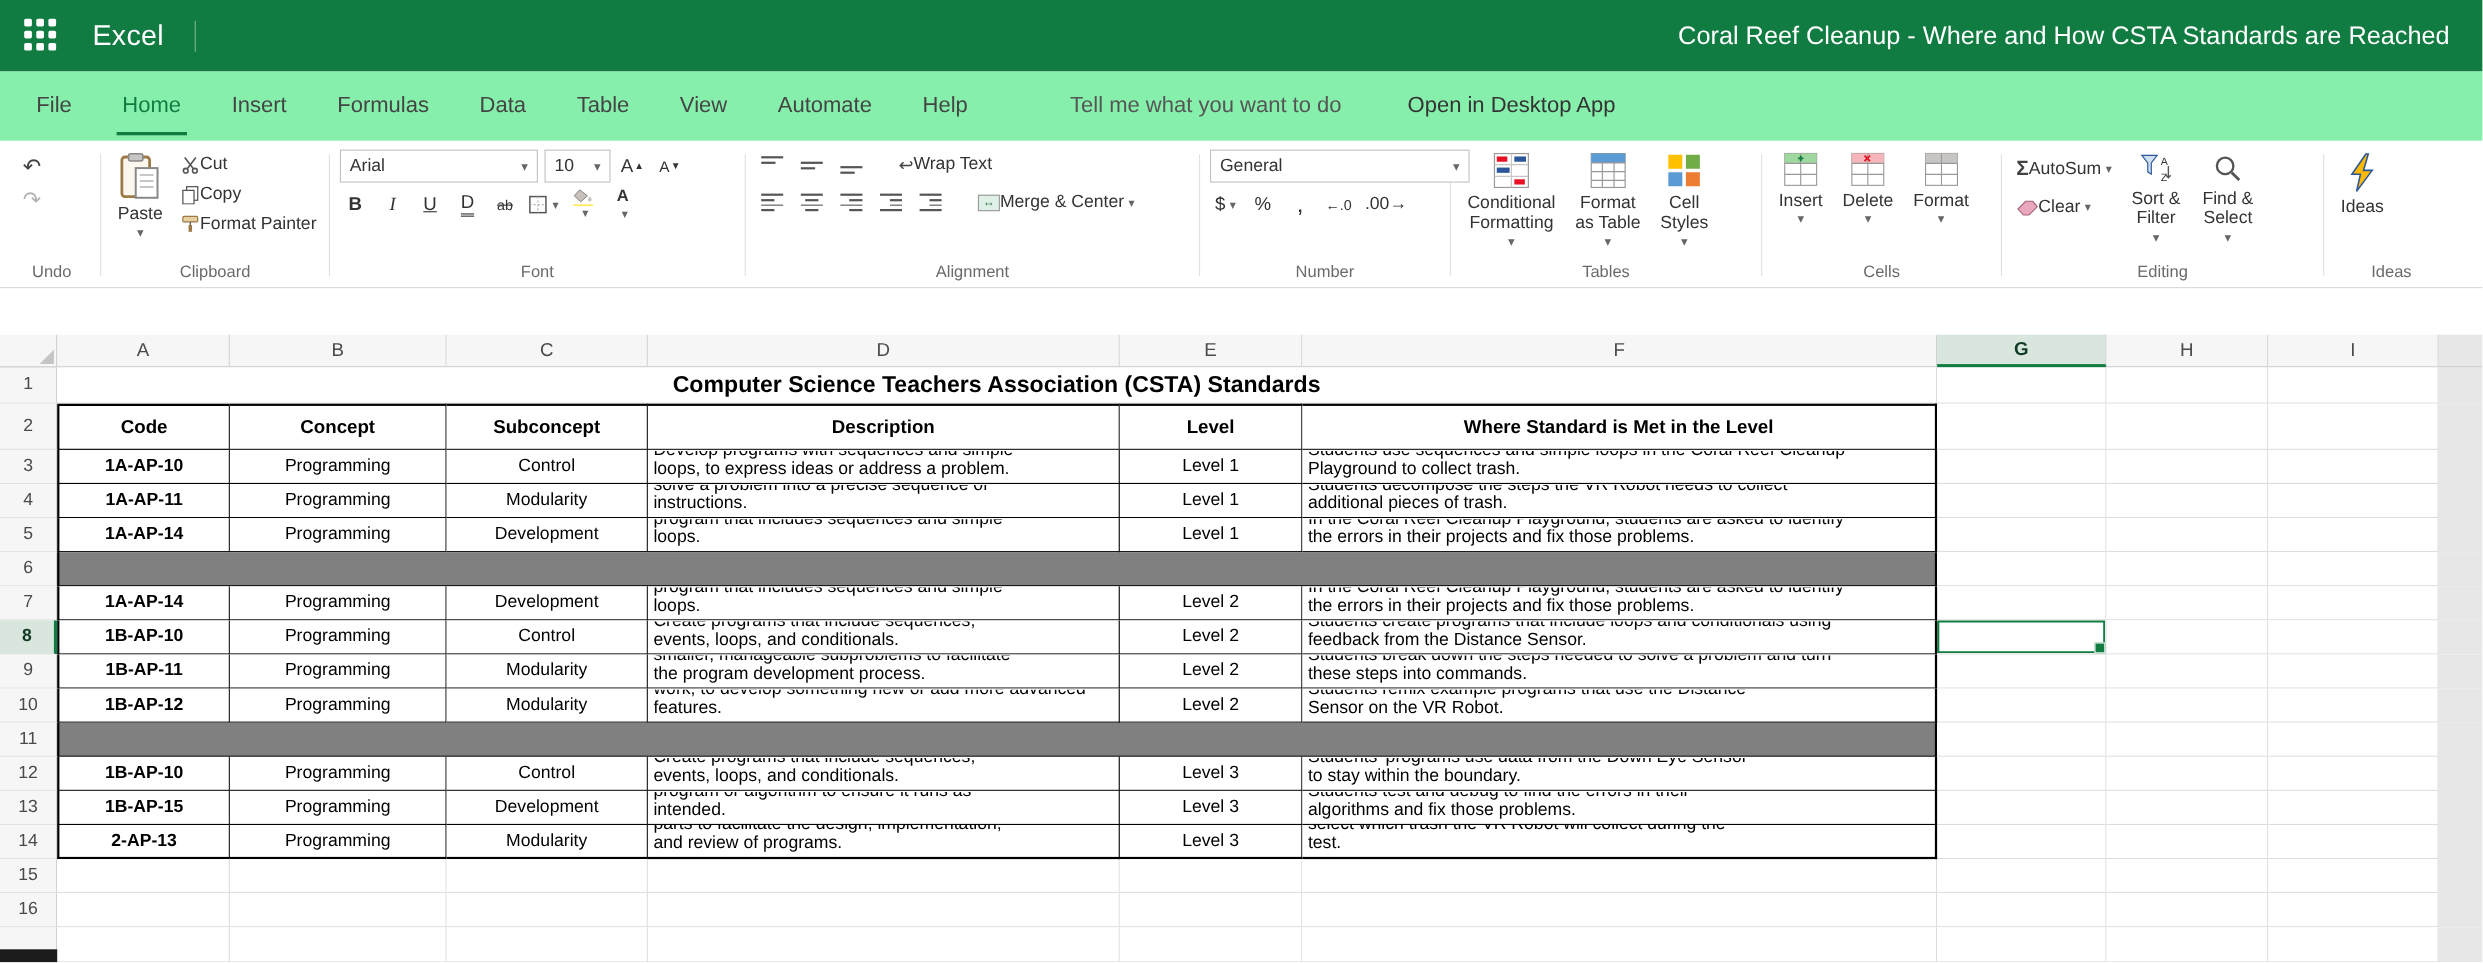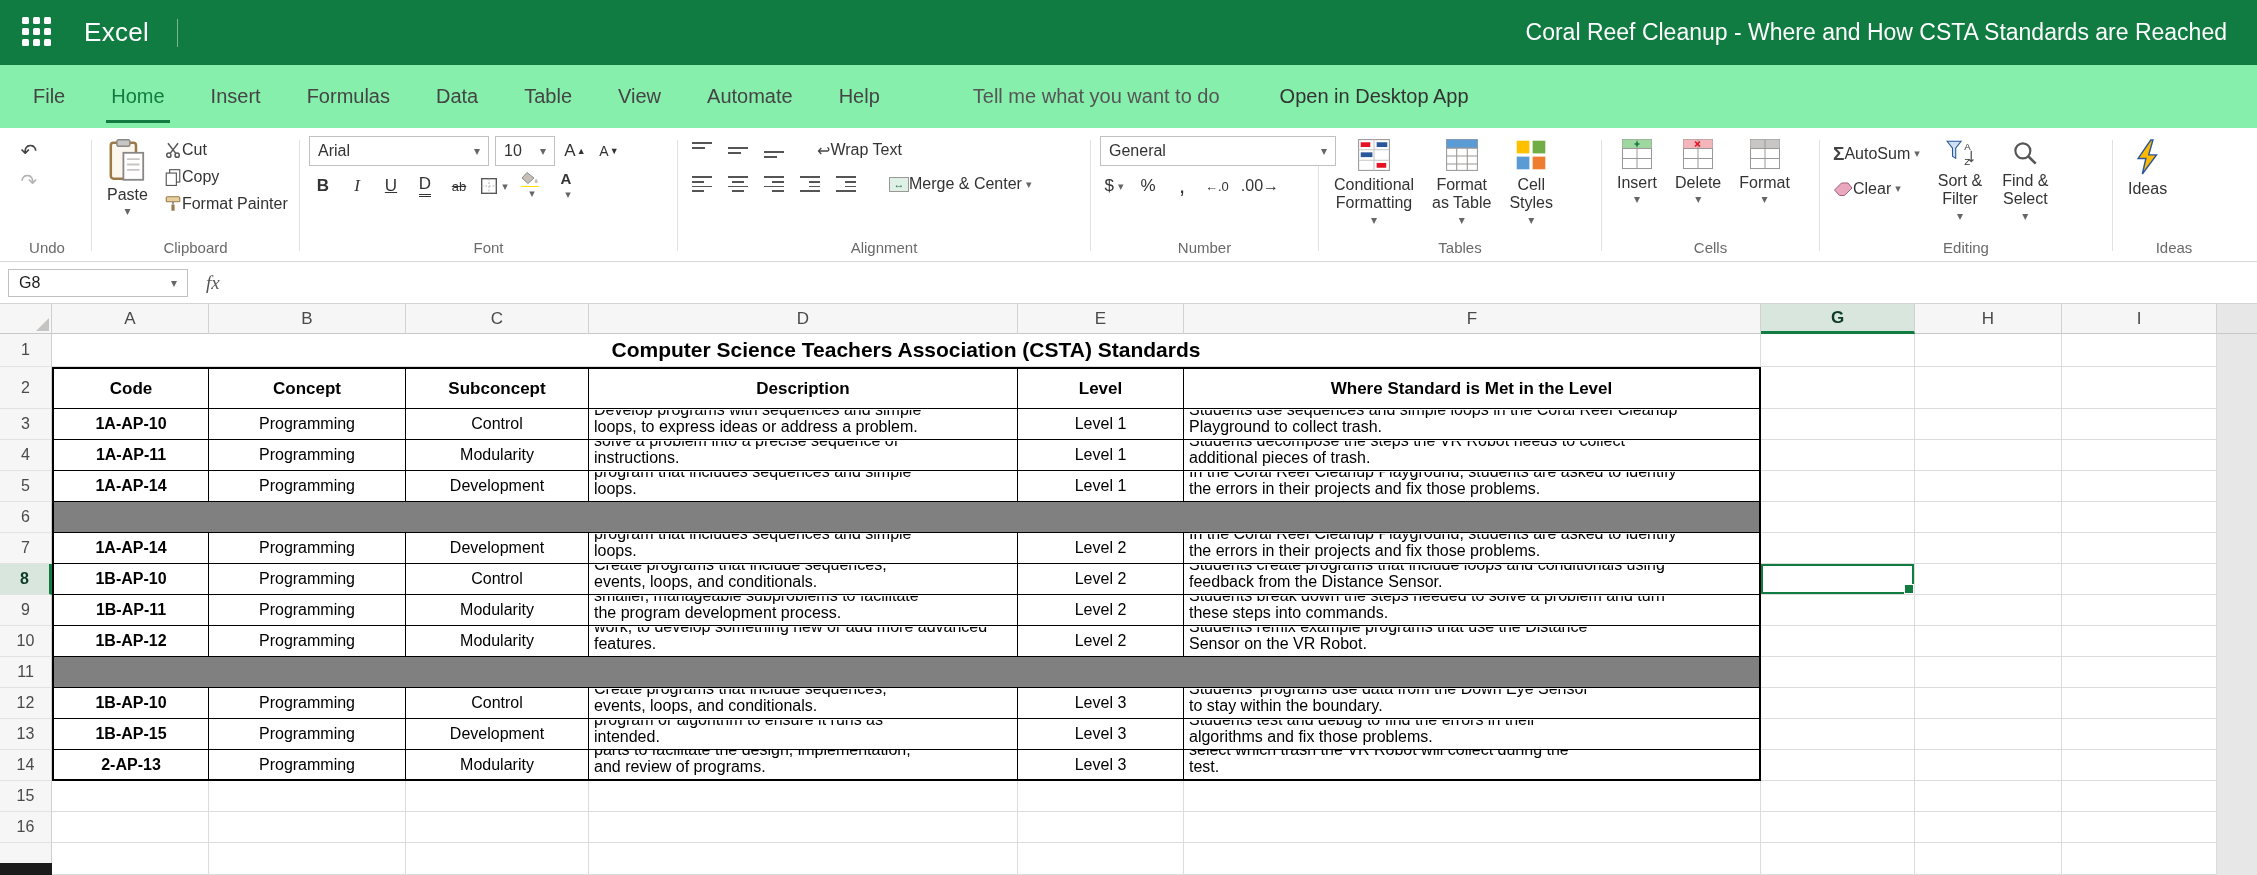--- a/index.html
+++ b/index.html
@@ -467,27 +467,20 @@
               <path d="M14 1L5 14h5.5L8 25l10-13.5h-5.5L15.5 1z" fill="#ffb900" stroke="#2b579a" stroke-width="1"></path>
             </svg>
           </span>
         <span>Ideas</span>
       </div>
       <div class="glabel">Ideas</div>
     </div>
 
   </div>
 
-  <div class="fbar">
-    <div class="namebox">
-        <span>G8</span>
-      </div>
-    <div class="fxbtn">fx</div>
-    <div class="finput"></div>
-  </div>
 
   <div class="sheet">
 
     <div class="chrow">
       <div class="corner"></div>
       <div class="ch wA">A</div>
       <div class="ch wB">B</div>
       <div class="ch wC">C</div>
       <div class="ch wD">D</div>
       <div class="ch wE">E</div>

